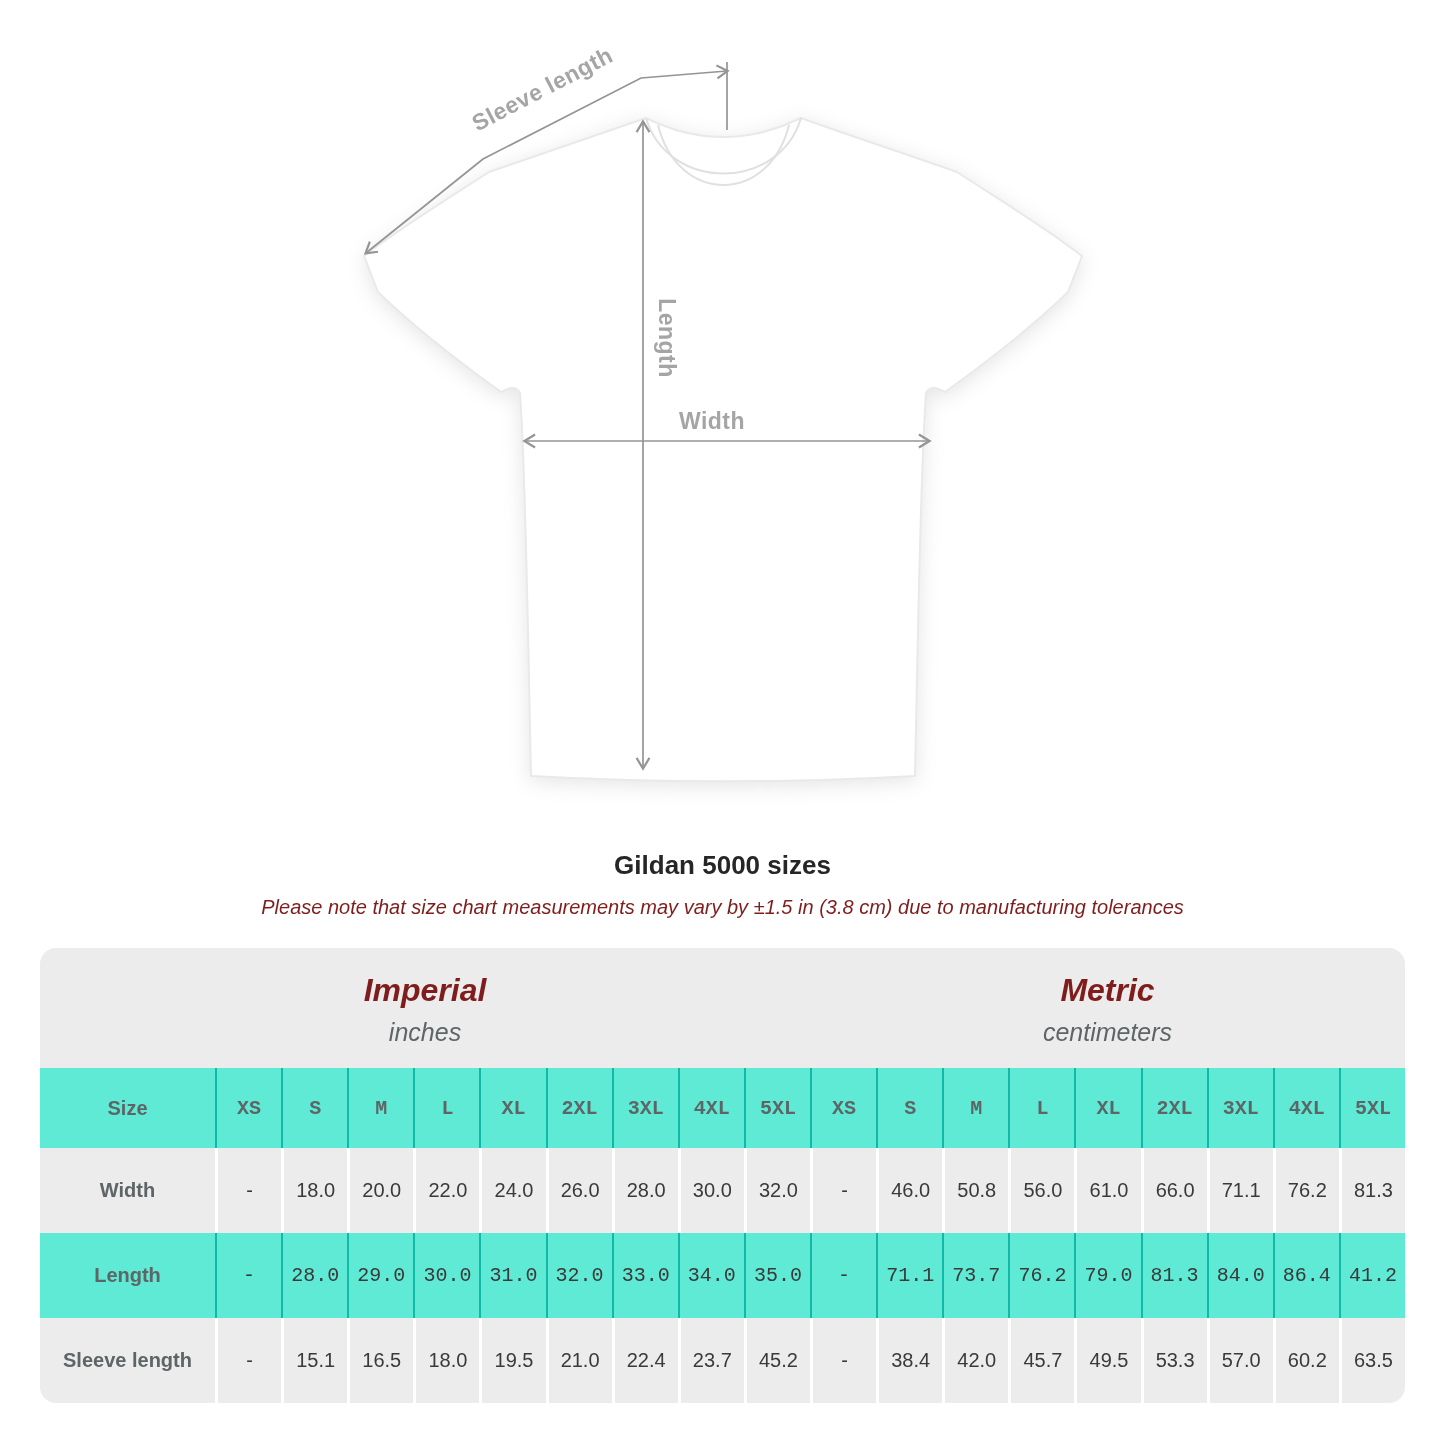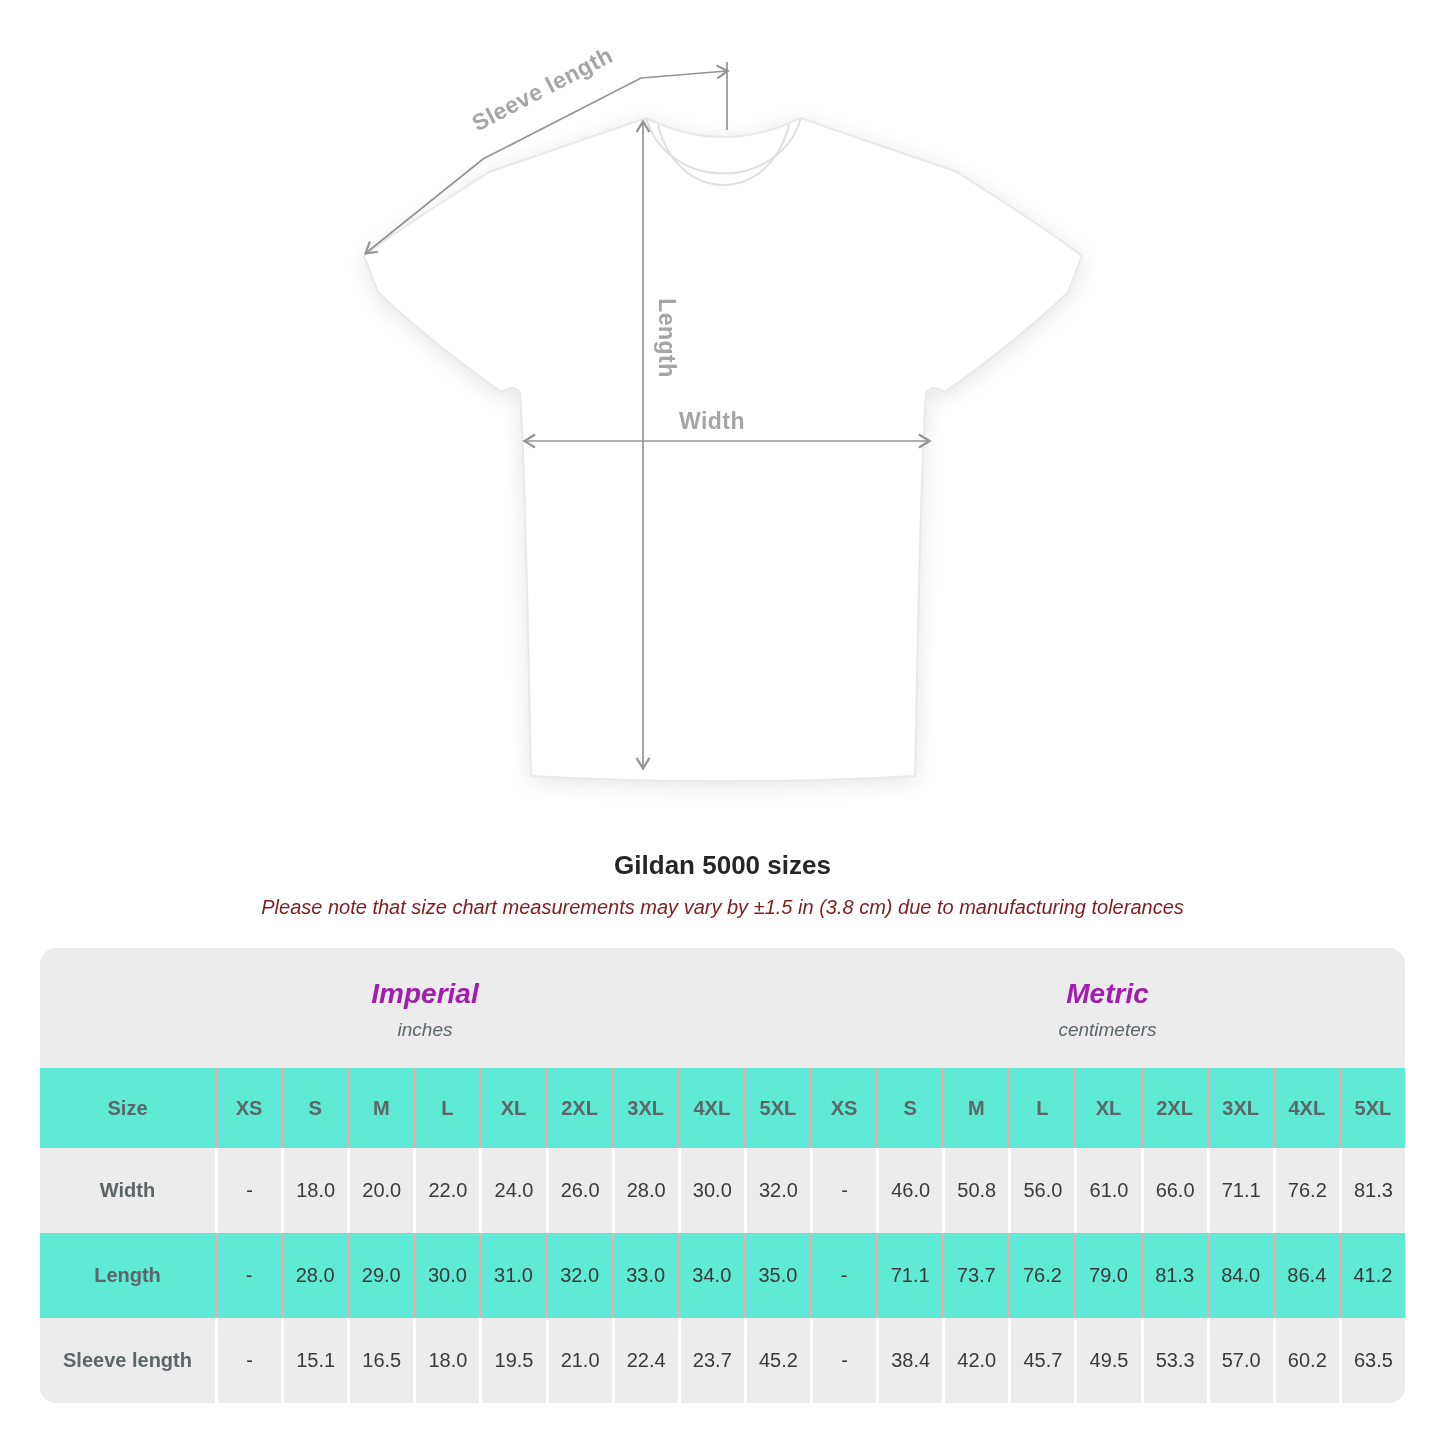--- a/index.html
+++ b/index.html
@@ -21,28 +21,28 @@
   .page-subtitle{position:absolute;top:896px;left:0;width:100%;text-align:center;
     font-size:20px;font-style:italic;color:#7f1d1d;}
   
   .size-table{position:absolute;top:948px;left:40px;width:1365px;height:455px;
     border-radius:16px;overflow:hidden;}
   .unit-band{height:120px;background:#ececec;position:relative;}
   .unit-group{position:absolute;top:0;height:100%;display:flex;flex-direction:column;
     align-items:center;justify-content:center;gap:9px;padding-top:2px;box-sizing:border-box;}
   .unit-group.imperial{left:0;width:770px;}
   .unit-group.metric{left:770px;width:595px;justify-content:center;}
-  .unit-name{font-size:28px;font-weight:bold;font-style:italic;color:#a21caf;}
-  .unit-sub{font-size:19px;font-style:italic;color:#5d6567;}
+  .unit-name{font-size:32px;font-weight:bold;font-style:italic;color:#7f1d1d;}
+  .unit-sub{font-size:25px;font-style:italic;color:#5d6567;}
   .trow{display:grid;grid-template-columns:175px repeat(18,1fr);}
   .trow .cell{display:flex;align-items:center;justify-content:center;box-sizing:border-box;}
   .trow.header{height:80px;}
   .trow.data{height:85px;}
   .r-white .cell{background:#5eead4;}
-  .r-white .cell:nth-child(n+2){border-left:2px solid #fca5a5;}
+  .r-white .cell:nth-child(n+2){border-left:2px solid #14b8a6;font-family:Liberation Mono, monospace;}
   .r-gray .cell{background:#ececec;}
   .r-gray .cell:nth-child(n+2){border-left:3px solid #ffffff;}
   .cell.lbl{font-size:20px;font-weight:bold;color:#5d6567;}
   .cell.val{font-size:20px;color:#3a3a3a;}
 </style>
 </head>
 <body>
 
 <div class="diagram">
   <svg viewBox="0 0 1445 845">

